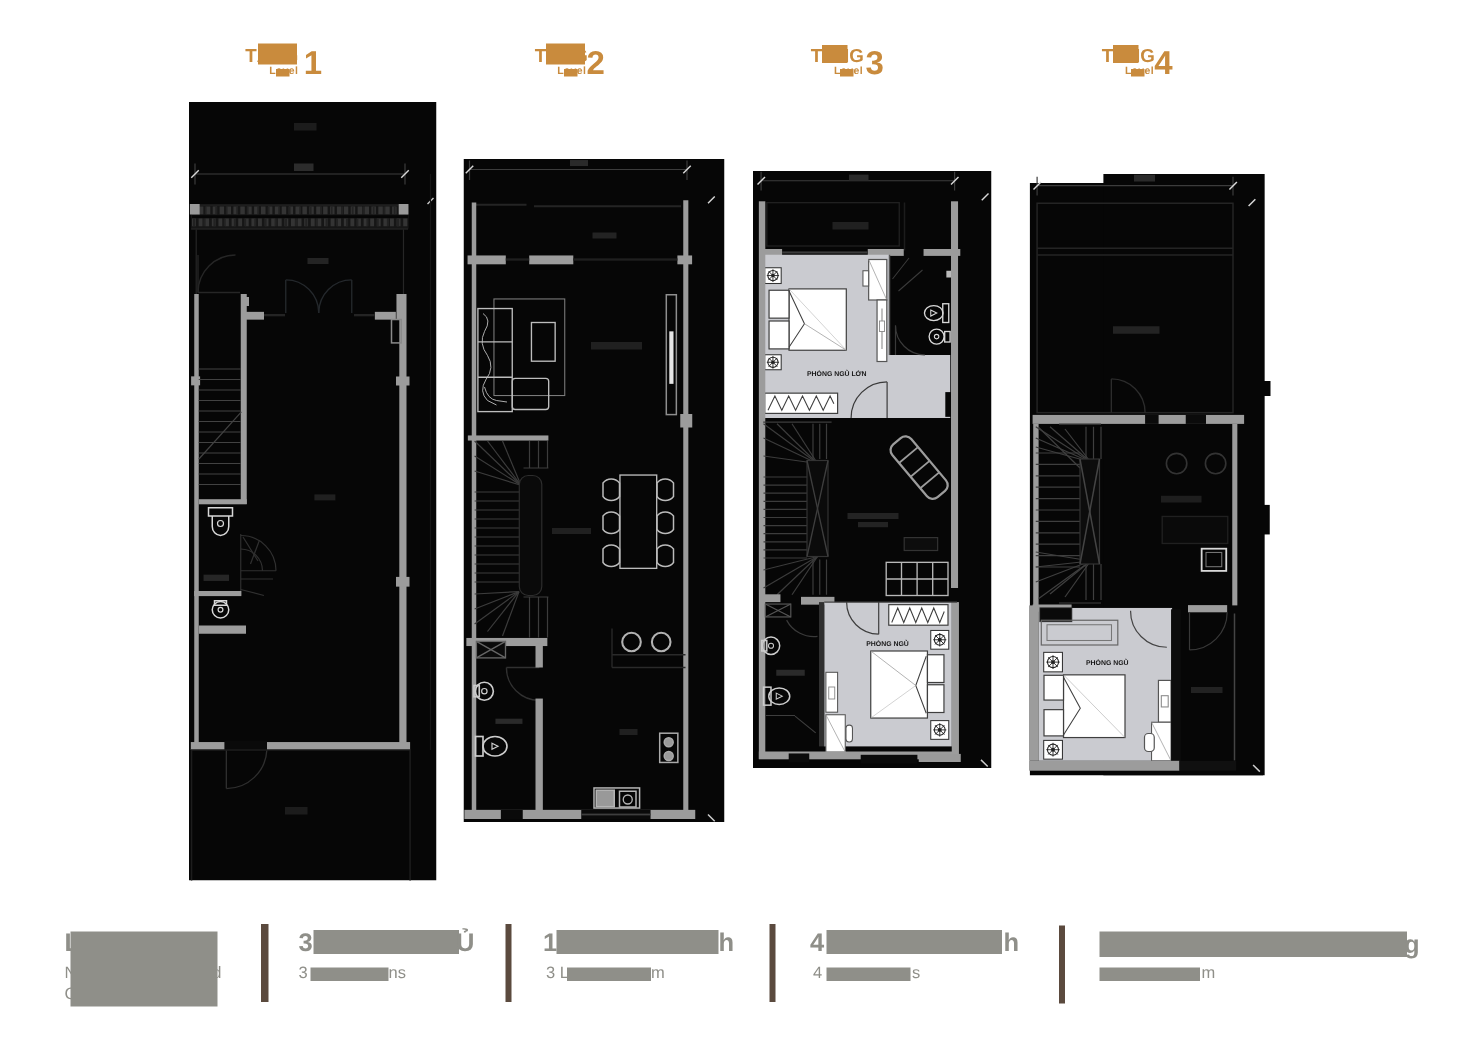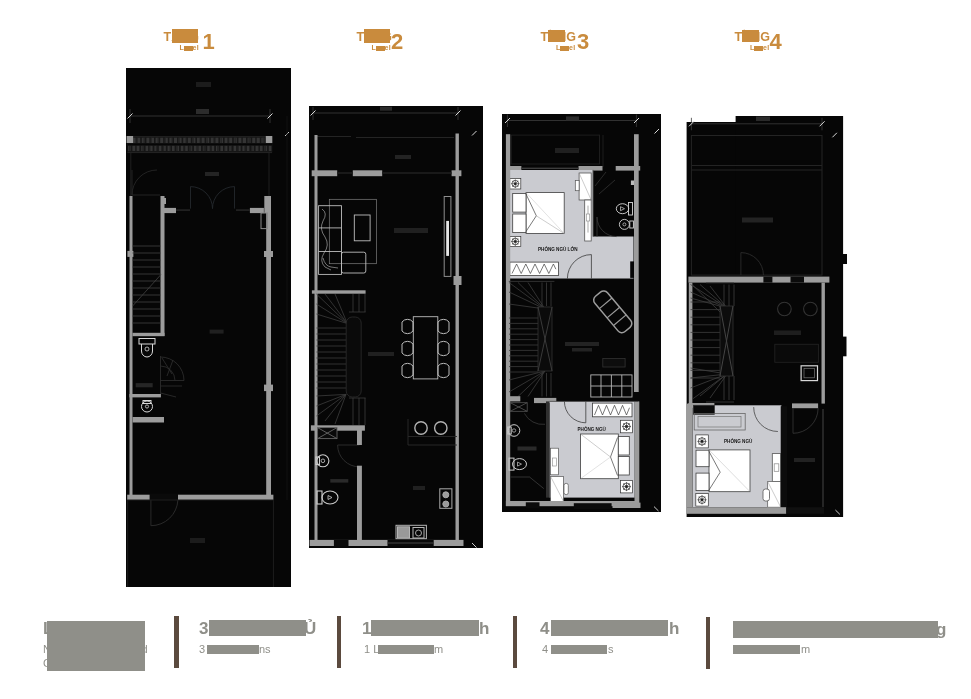--- a/index.html
+++ b/index.html
@@ -712,21 +712,21 @@
 <div class="ft1" style="left:304px;top:620px;">Ủ</div>
 <div class="ft2" style="left:199px;top:644px;">3</div>
 <div class="gb" style="left:207px;top:645px;width:52px;height:9px;"></div>
 <div class="ft2" style="left:259px;top:644px;">ns</div>
 
 <div class="div" style="left:336.5px;top:616px;width:4.5px;height:52px;"></div>
 
 <div class="ft1" style="left:362px;top:620px;">1</div>
 <div class="gb" style="left:371px;top:620px;width:108px;height:16px;"></div>
 <div class="ft1" style="left:479px;top:620px;">h</div>
-<div class="ft2" style="left:364px;top:644px;">1 L</div>
+<div class="ft2" style="left:364px;top:644px;">3 L</div>
 <div class="gb" style="left:378px;top:645px;width:56px;height:9px;"></div>
 <div class="ft2" style="left:434px;top:644px;">m</div>
 
 <div class="div" style="left:512.7px;top:616px;width:4.5px;height:52px;"></div>
 
 <div class="ft1" style="left:540px;top:620px;">4</div>
 <div class="gb" style="left:551px;top:620px;width:117px;height:16px;"></div>
 <div class="ft1" style="left:669px;top:620px;">h</div>
 <div class="ft2" style="left:542px;top:644px;">4</div>
 <div class="gb" style="left:551px;top:645px;width:56px;height:9px;"></div>

